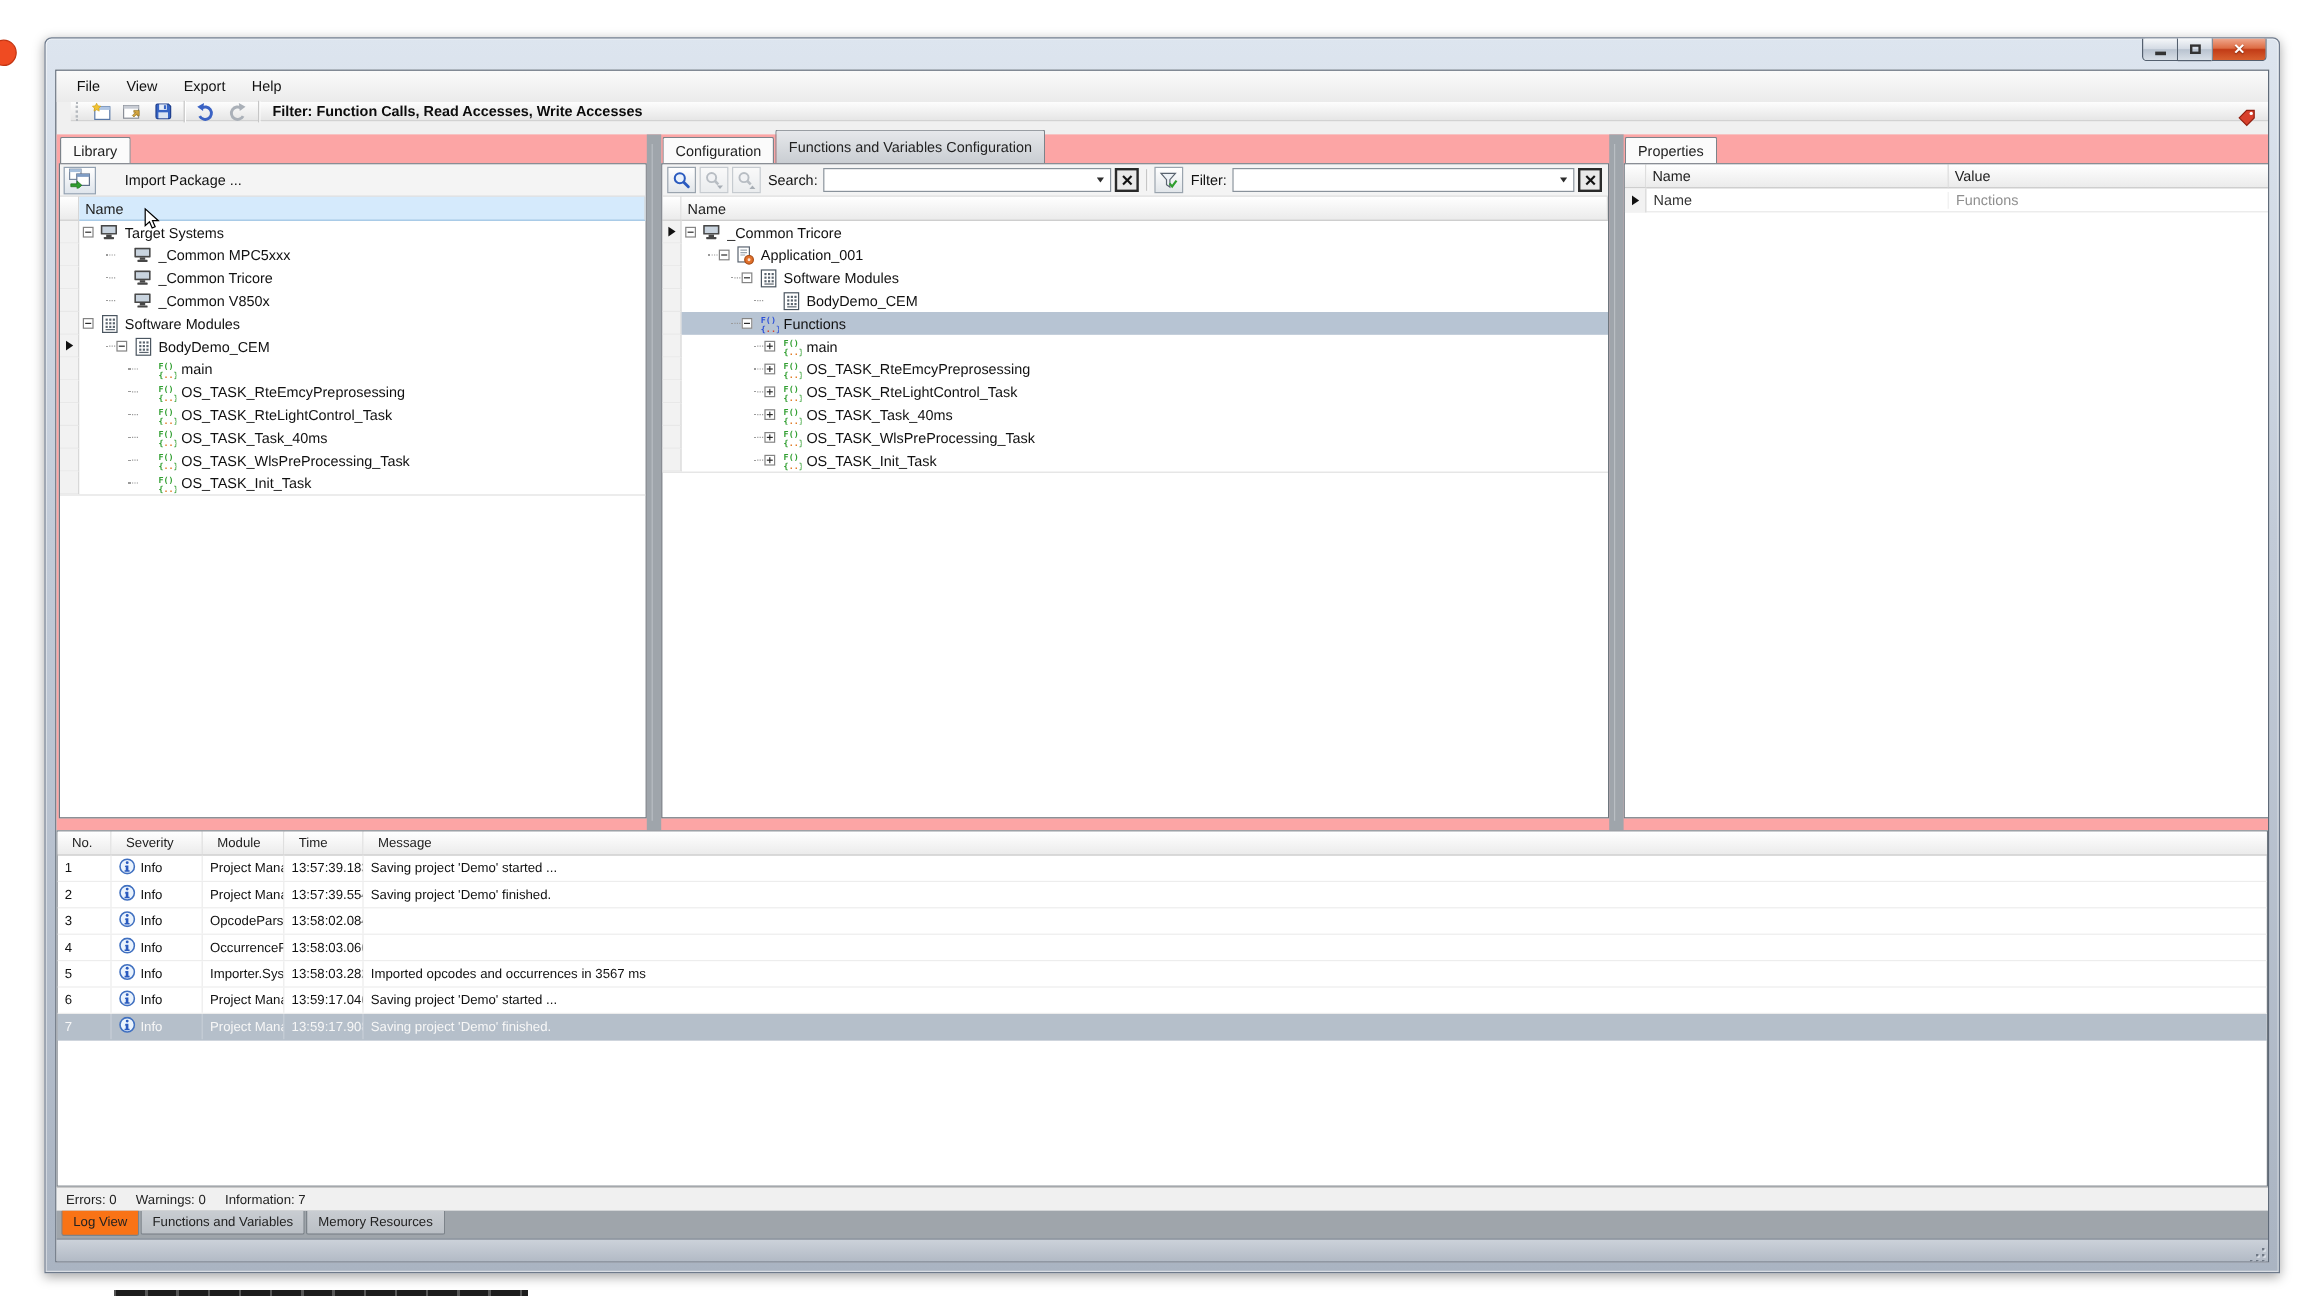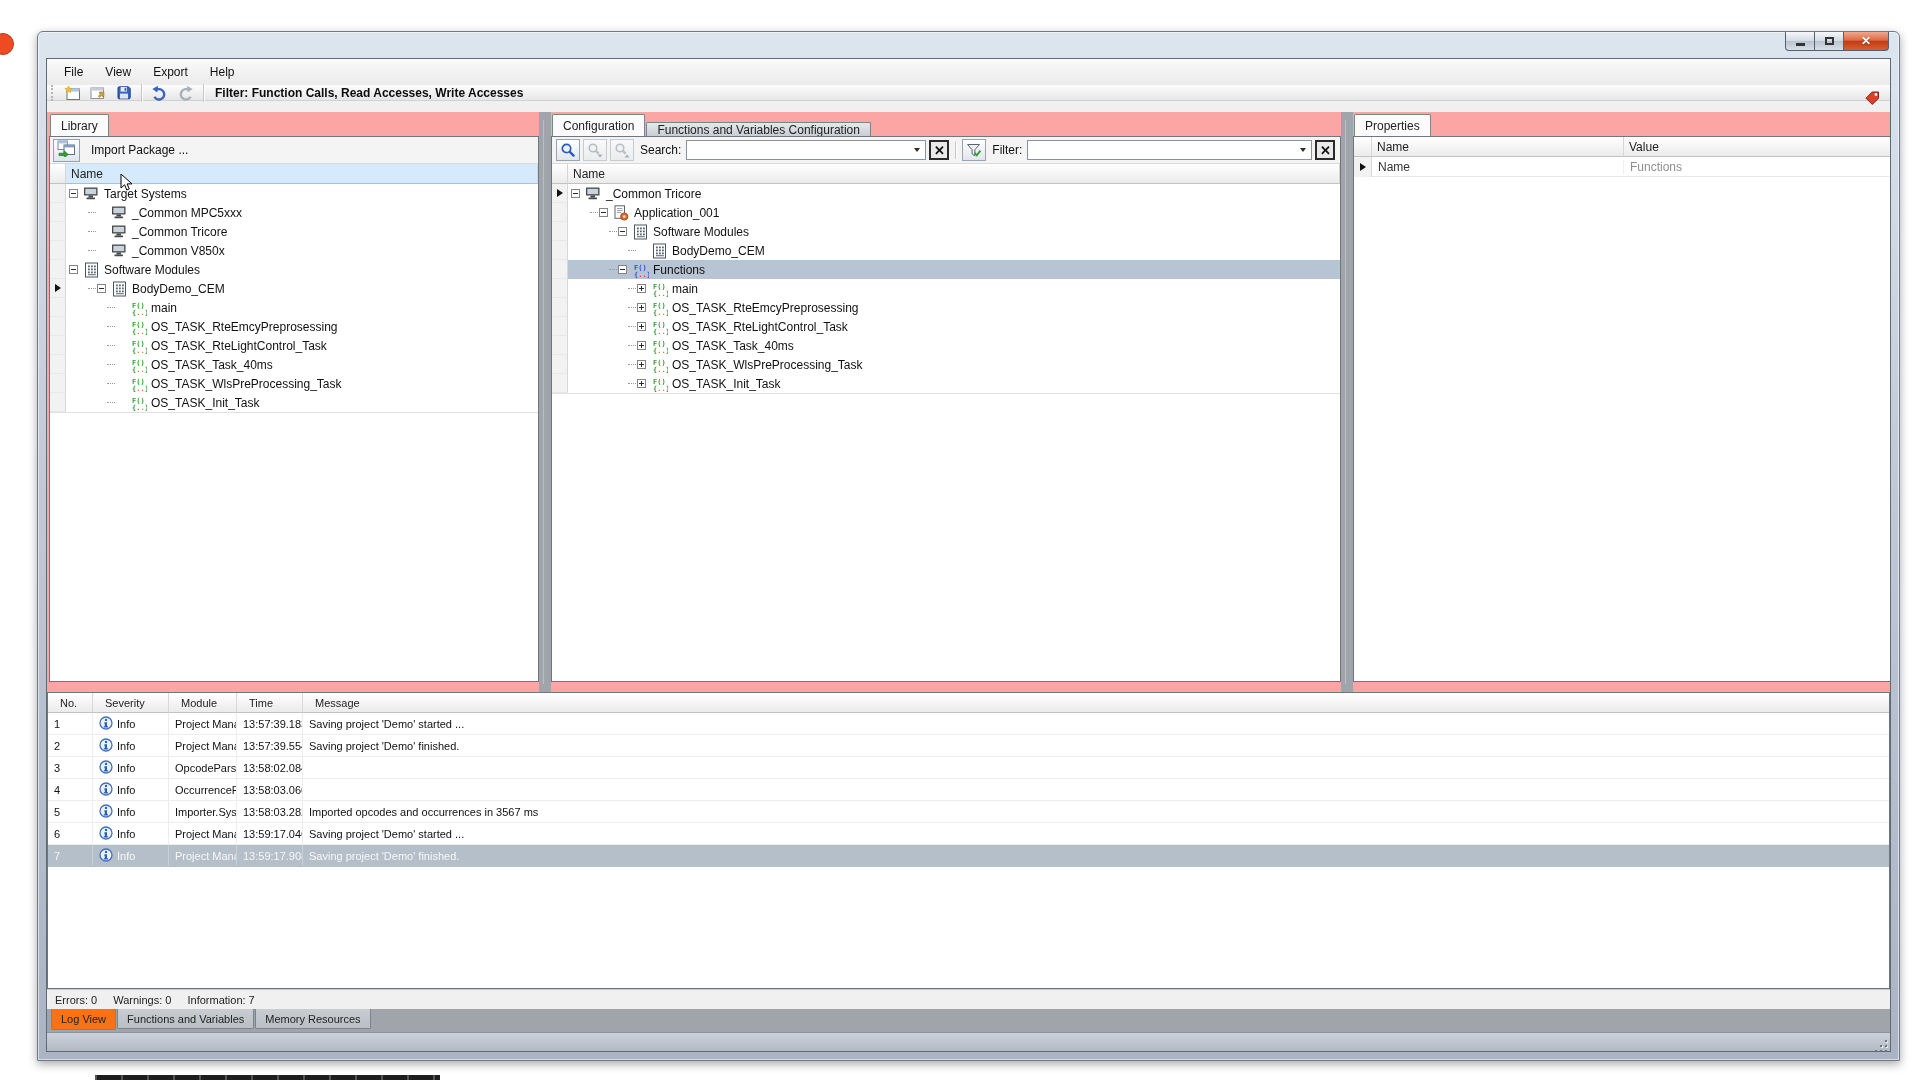--- a/index.html
+++ b/index.html
@@ -33,51 +33,51 @@
   .glyph-close { color:#fff; font-weight:bold; font-size:12px; text-shadow:0 1px 1px #7c2408; }
 
   .client { position:absolute; left:8px; top:26px; right:8px; bottom:8px; background:#f0f0f0;
             border:1px solid #5f6a78; overflow:hidden; }
 
   
   .menubar { position:absolute; left:0; top:0; right:0; height:26px;
              background:linear-gradient(#fafafa,#ebebeb); display:flex; align-items:center;
              padding-left:6px; font-size:12px; }
   .menu-item { padding:5px 11px; }
-  .toolbar { position:absolute; left:0; top:26px; right:0; height:16px;
+  .toolbar { position:absolute; left:12px; top:26px; right:0; height:16px;
              background:linear-gradient(#fdfdfd,#e6e6e6); border-bottom:1px solid #d2d2d2;
              display:flex; align-items:center; padding-left:4px; gap:3px; }
   .tb-grip { width:3px; height:16px; border-left:2px dotted #b4b8bd; margin-right:3px; }
   .tb-btn { width:23px; height:22px; display:flex; align-items:center; justify-content:center; }
   .tb-sep { width:1px; height:18px; background:#c6c6c6; box-shadow:1px 0 0 #fff; margin:0 3px; }
   .tb-filter-text { font-weight:bold; font-size:12px; margin-left:5px; color:#0c0c0c; }
   .tb-tag { position:absolute; right:9px; top:5px; }
 
   
   .content { position:absolute; left:0; top:53px; right:0; height:580px; background:#fca5a5; }
   .vsplit { position:absolute; top:0; height:100%; width:12px; background:#9fa5ab; }
   .vsplit::before { content:""; position:absolute; left:4px; top:8px; bottom:8px; width:1px; background:#b9bec3; }
   .panel { position:absolute; top:0; height:100%; }
   #panel-library { left:2px; width:490px; }
   #panel-config  { left:504px; width:790px; }
   #panel-props   { left:1306px; width:541px; }
 
   .tabstrip { position:absolute; left:1px; top:2px; right:0; height:22px; display:flex; align-items:flex-end; }
-  .tab { height:14px; padding:0 10px; display:flex; align-items:center; font-size:12px; color:#222;
+  .tab { height:28px; padding:0 10px; display:flex; align-items:center; font-size:12px; color:#222;
          border:1px solid #7c838a; border-bottom:none; border-radius:2px 2px 0 0; margin-right:1px;
          background:linear-gradient(#e6e8eb,#c9cdd2); white-space:nowrap; }
   .tab.active { background:#fbfbfb; height:22px; }
   .panel-body { position:absolute; left:0; top:24px; right:0; height:546px; background:#fff;
                 border:1px solid #6e767e; overflow:hidden; }
 
   .mini-toolbar { height:27px; background:#f4f4f4; border-bottom:1px solid #dadada;
                   display:flex; align-items:center; font-size:12px; }
   .import-btn { width:27px; height:23px; margin-left:3px; border:1px solid #93a2b2;
                 background:linear-gradient(#ffffff,#dfe5ec); display:flex; align-items:center; justify-content:center; }
-  .import-label { margin-left:11px; }
+  .import-label { margin-left:24px; }
 
   .grid-header { display:flex; height:20px; font-size:12px; }
   .gh-cell { display:flex; align-items:center; padding-left:5px; border-bottom:1px solid #c2c2c2;
              border-right:1px solid #d6d6d6; background:linear-gradient(#ffffff,#ebebeb); color:#222; }
   .gh-gutter { width:16px; flex:none; padding-left:0; }
   .gh-name { flex:1; position:relative; }
   .gh-name.hl { background:#d5eafc; border-bottom-color:#9cc3e2; }
 
   
   .tree { position:relative; border-bottom:1px solid #e0e0e0; }

